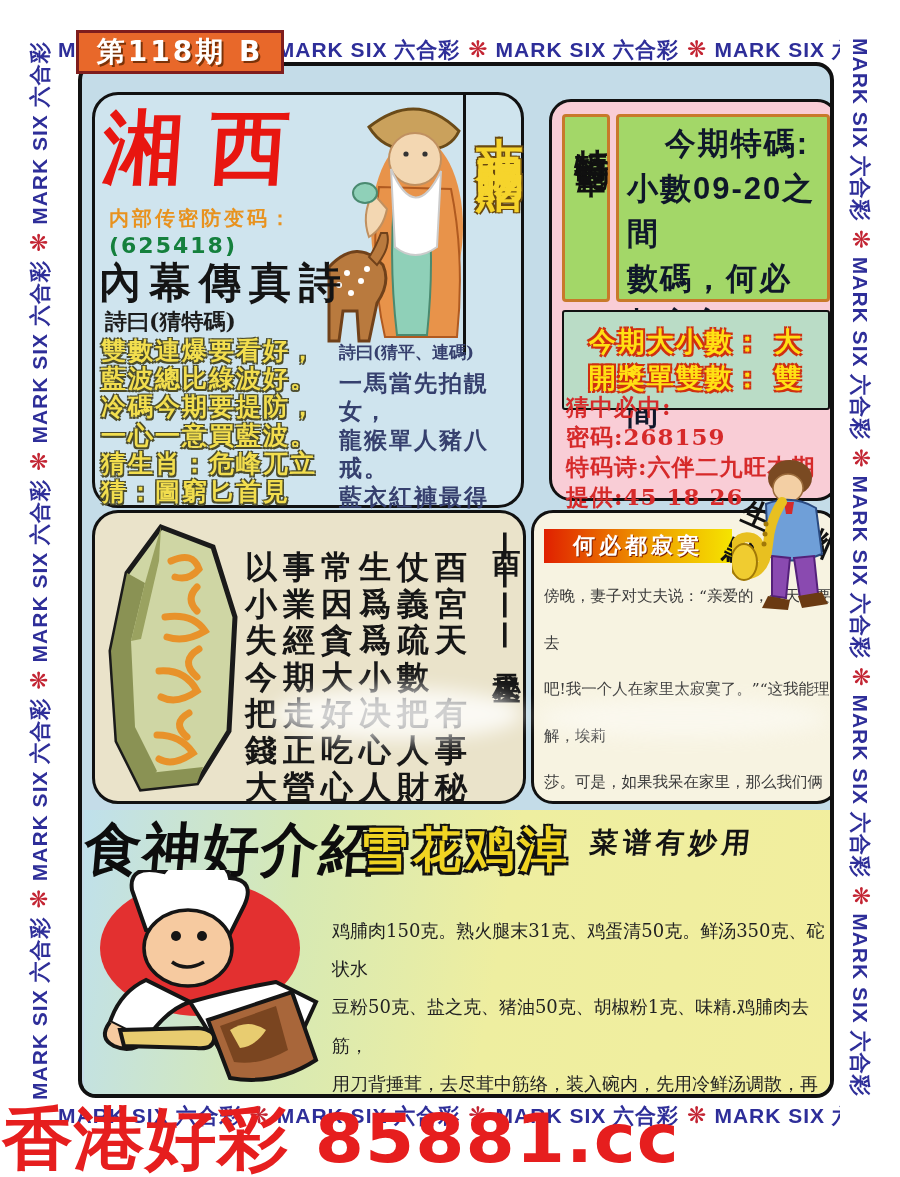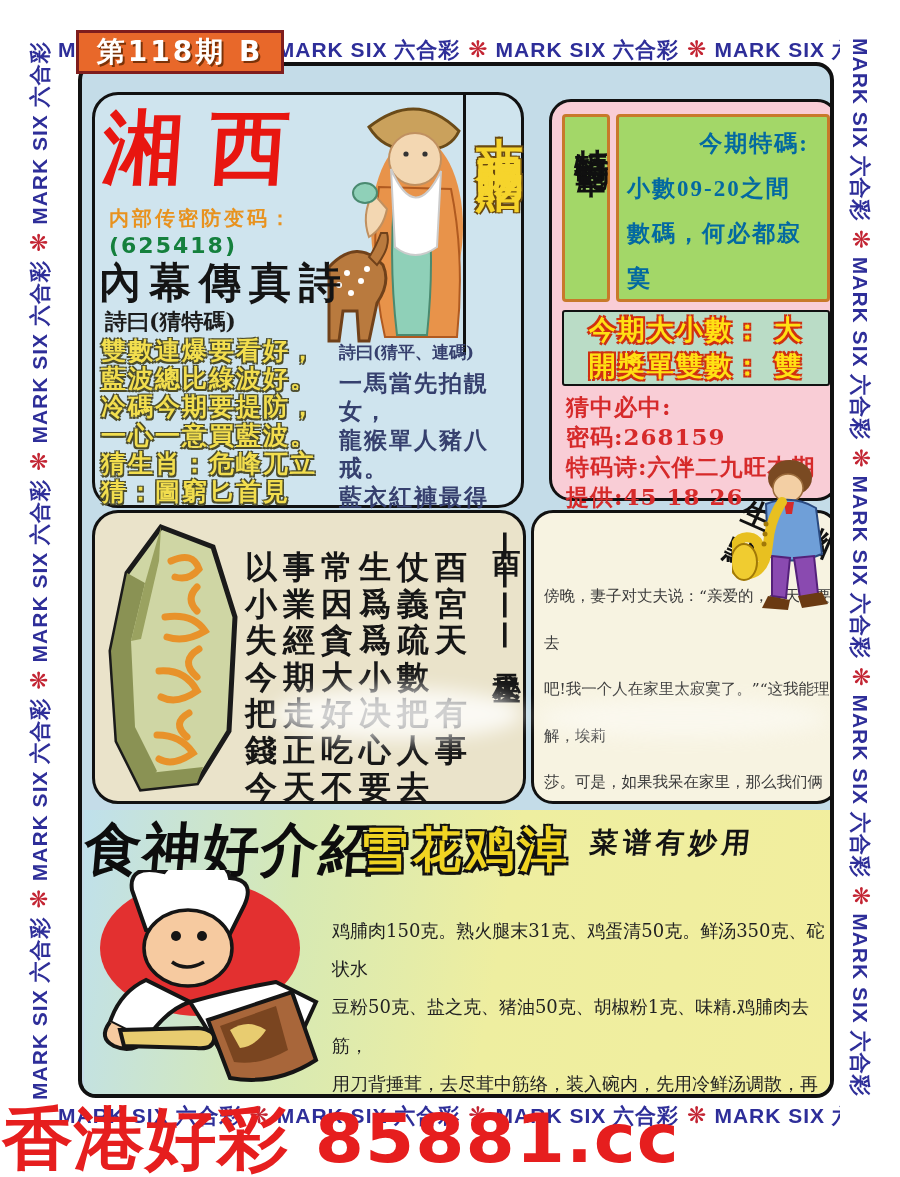--- a/index.html
+++ b/index.html
@@ -57,25 +57,25 @@
      font-family:"DejaVu Serif",serif;font-weight:700;letter-spacing:2px;}
 
   
   #special-panel{left:467px;top:33px;width:290px;height:402px;background:#f9cdd6;
                  border-radius:22px;}
   .green-box{position:absolute;background:#a3d768;border:3px solid #c8792a;border-radius:4px;}
   #range-label-box{left:10px;top:12px;width:48px;height:188px;}
   #range-label{position:absolute;left:4px;top:4px;height:180px;writing-mode:vertical-rl;
      text-orientation:upright;font-size:34px;font-weight:900;color:#101010;letter-spacing:5px;}
   #range-text-box{left:64px;top:12px;width:214px;height:188px;padding:4px 8px;}
-  #range-text-box .rline{font-size:23px;color:#0369a1;font-family:Liberation Serif, serif;
+  #range-text-box .rline{font-size:31px;color:#0f172a;font-family:Liberation Sans, sans-serif;
      font-weight:700;line-height:45px;letter-spacing:2px;}
   #range-text-box .rline:first-child{text-align:right;padding-right:10px;}
-  #size-box{left:10px;top:208px;width:268px;height:76px;background:#badcc6;
-     border:2px solid #111;border-radius:3px;padding-top:0;}
+  #size-box{left:10px;top:208px;width:268px;height:100px;background:#badcc6;
+     border:2px solid #111;border-radius:3px;padding-top:12px;}
   #size-box .sline{font-size:27px;font-weight:900;color:#ffe114;text-align:center;
      line-height:36px;letter-spacing:2px;
      text-shadow:-2px -2px 0 #d03010,2px -2px 0 #d03010,-2px 2px 0 #d03010,2px 2px 0 #d03010;}
   #hits{left:14px;top:290px;font-size:23px;color:#d62a2a;font-weight:900;
      line-height:30px;letter-spacing:1px;font-family:"DejaVu Serif",serif;}
 
   
   #riddle-panel{left:10px;top:444px;width:434px;height:294px;background:#eae3ca;
                 border-radius:26px;}
   #riddle-rows{left:150px;top:12px;font-size:32px;font-weight:900;color:#161616;
@@ -225,26 +225,27 @@
         <path d="M56 214 Q80 214 92 232 Q72 246 58 238"></path>
       </g>
     </svg>
     <div id="riddle-rows" class="abs">
       <div>以事常生仗酉</div>
       <div>小業因爲義宮</div>
       <div>失經貪爲疏天</div>
       <div>今期大小數</div>
       <div>把走好决把有</div>
       <div>錢正吃心人事</div>
-      <div>今天不要去</div>
+      <div>大營心人財秘</div>
     </div>
     <div id="riddle-side" class="abs">酉————天秘星</div>
   </div>
 
   <div id="humor-panel" class="panel">
+    <div id="humor-banner">何必都寂寞</div>
     <div id="humor-title">生活幽默</div>
     <div id="joke">
       <div>傍晚，妻子对丈夫说：“亲爱的，今天不要去</div>
       <div>吧!我一个人在家里太寂寞了。”“这我能理解，埃莉</div>
       <div>莎。可是，如果我呆在家里，那么我们俩人都会很寂寞</div>
       <div>的。”</div>
     </div>
   </div>
 
   <svg id="sax-art" class="abs" viewBox="0 0 112 172">

